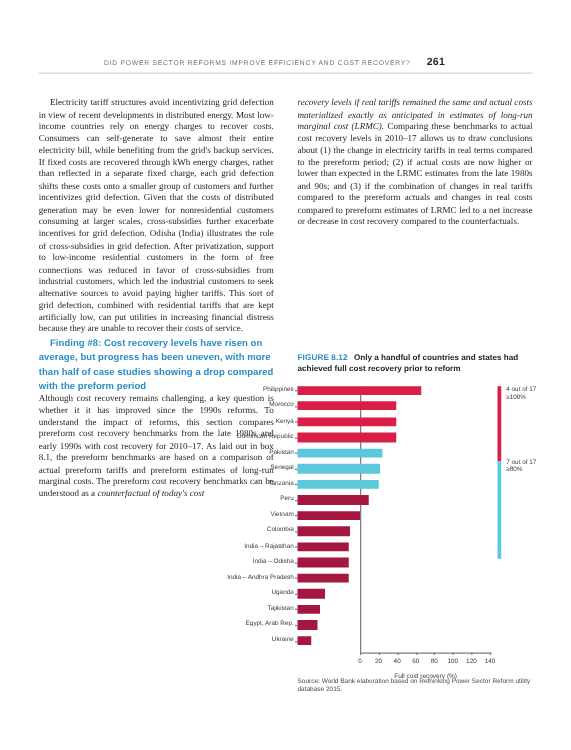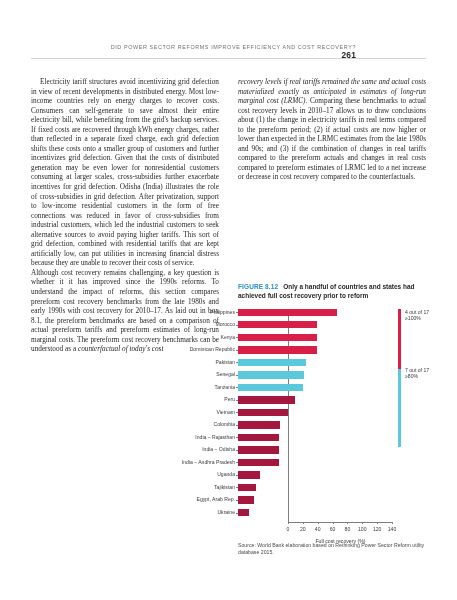--- a/index.html
+++ b/index.html
@@ -9,21 +9,21 @@
     font-family:"Liberation Serif", serif;
     color:#231f20;
     overflow:hidden;
   }
   .page{position:relative;width:457px;height:600px;box-sizing:border-box;}
 
   
   .runhead{
     position:absolute;left:0;top:44px;width:387px;
     display:flex;align-items:flex-end;justify-content:flex-end;
-    padding-right:31px;box-sizing:border-box;flex-direction:column;
+    padding-right:31px;box-sizing:border-box;
   }
   .runhead-title{
     font-family:"Liberation Sans", sans-serif;
     font-size:5.4px;letter-spacing:0.62px;color:#6f6f72;
     text-transform:uppercase;white-space:nowrap;
   }
   .runhead-folio{
     font-family:"Liberation Sans", sans-serif;
     font-size:8.4px;font-weight:bold;color:#231f20;
     margin-left:13px;letter-spacing:0.2px;
@@ -146,20 +146,21 @@
 <div class="page">
 
   <div class="runhead">
     <span class="runhead-title">DID POWER SECTOR REFORMS IMPROVE EFFICIENCY AND COST RECOVERY?</span>
     <span class="runhead-folio">261</span>
   </div>
   <div class="runrule"></div>
 
   <div class="col col-left">
     <p>Electricity tariff structures avoid incentivizing grid defection in view of recent developments in distributed energy. Most low-income countries rely on energy charges to recover costs. Consumers can self-generate to save almost their entire electricity bill, while benefiting from the grid's backup services. If fixed costs are recovered through kWh energy charges, rather than reflected in a separate fixed charge, each grid defection shifts these costs onto a smaller group of customers and further incentivizes grid defection. Given that the costs of distributed generation may be even lower for nonresidential customers consuming at larger scales, cross-subsidies further exacerbate incentives for grid defection. Odisha (India) illustrates the role of cross-subsidies in grid defection. After privatization, support to low-income residential customers in the form of free connections was reduced in favor of cross-subsidies from industrial customers, which led the industrial customers to seek alternative sources to avoid paying higher tariffs. This sort of grid defection, combined with residential tariffs that are kept artificially low, can put utilities in increasing financial distress because they are unable to recover their costs of service.</p>
+    <p class="finding">Finding #8: Cost recovery levels have risen on average, but progress has been uneven, with more than half of case studies showing a drop compared with the preform period</p>
     <p class="noindent"><span>Although cost recovery remains challenging, a key question is whether it it has improved since the 1990s reforms. To understand the impact of reforms, this section compares prereform cost recovery benchmarks from the late 1980s and early 1990s with cost recovery for 2010–17. As laid out in box 8.1, the prereform benchmarks are based on a comparison of actual prereform tariffs and prereform estimates of long-run marginal costs. The prereform cost recovery benchmarks can be understood as a </span><em>counterfactual of today's cost</em></p>
   </div>
 
   <div class="col col-right">
     <p class="noindent"><em>recovery levels if real tariffs remained the same and actual costs materialized exactly as anticipated in estimates of long-run marginal cost (LRMC).</em><span> Comparing these benchmarks to actual cost recovery levels in 2010–17 allows us to draw conclusions about (1) the change in electricity tariffs in real terms compared to the prereform period; (2) if actual costs are now higher or lower than expected in the LRMC estimates from the late 1980s and 90s; and (3) if the combination of changes in real tariffs compared to the prereform actuals and changes in real costs compared to prereform estimates of LRMC led to a net increase or decrease in cost recovery compared to the counterfactuals.</span></p>
   </div>
 
   <div class="figure">
     <div class="fig-cap">
       <span class="fig-num">FIGURE 8.12</span><span class="fig-num-sp"></span><span>Only a handful of countries and states had achieved full cost recovery prior to reform</span>

